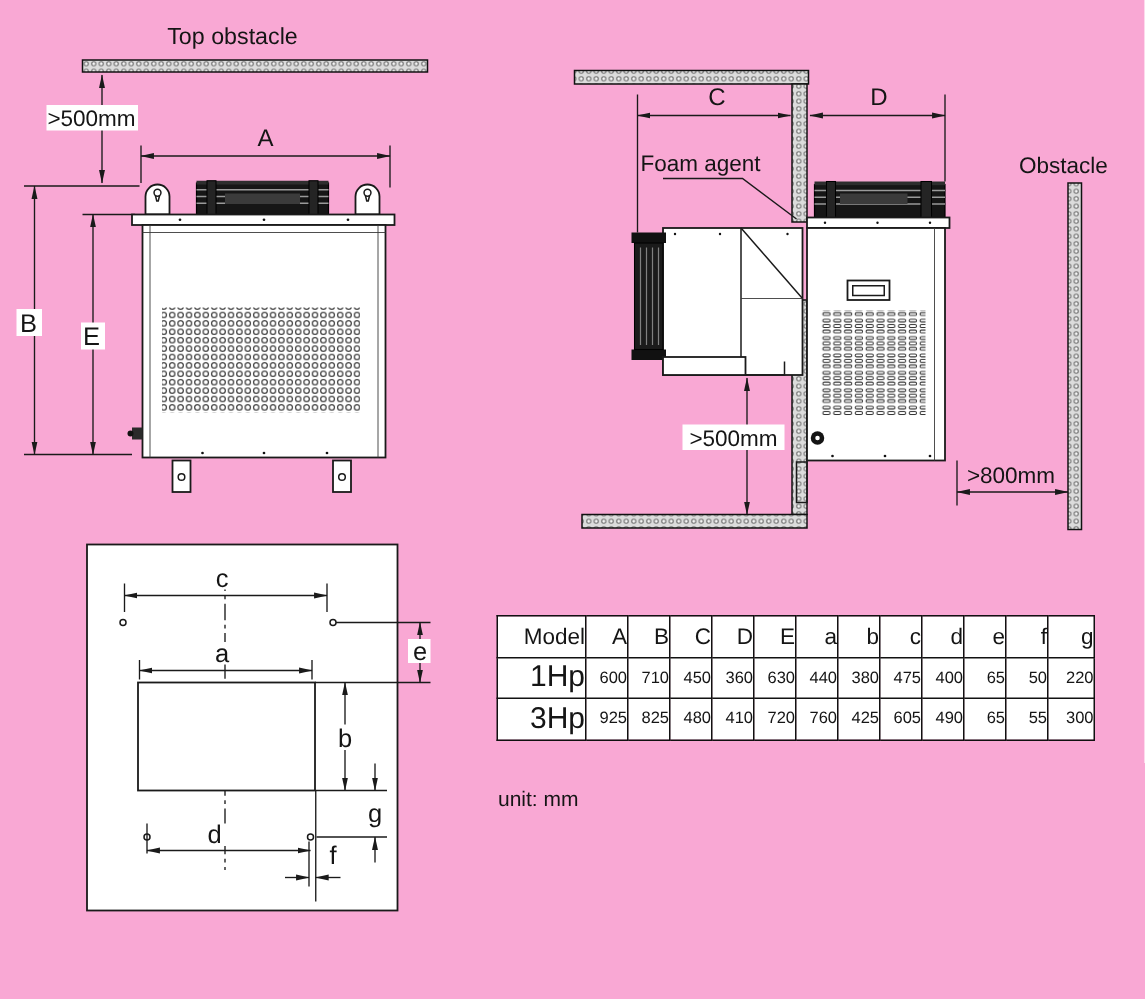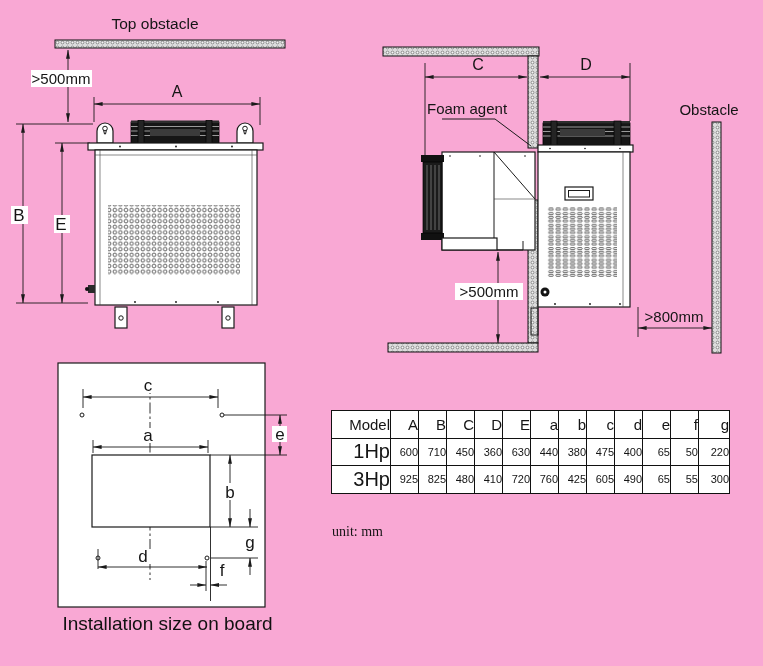--- a/index.html
+++ b/index.html
@@ -24,21 +24,21 @@
            font-size:19px;color:#111;}
   .tablewrap{position:absolute;left:331px;top:410px;}
   table.dims{border-collapse:collapse;table-layout:fixed;}
   table.dims th,table.dims td{border:1.6px solid #111;text-align:right;padding:0;
         height:26.5px;background:#fff;font-weight:normal;}
   table.dims th.hdr{font-size:15px;width:27px;}
   table.dims th.hdr.col-model{width:58px;}
   table.dims th.hdr.col-g{width:30px;}
   table.dims th.model{font-size:20px;}
   table.dims td{font-size:11px;}
-  .unitnote{position:absolute;left:332px;top:524px;font-size:14px;font-family:Liberation Serif, serif;}
+  .unitnote{position:absolute;left:332px;top:524px;font-size:14px;}
 </style>
 </head>
 <body>
 
 <div class="canvas">
 
   <svg style="left:0;top:0" width="320" height="356" viewBox="0 0 320 356">
     <defs>
       <marker id="fva" viewBox="0 0 10 6" refX="9.6" refY="3" markerWidth="10" markerHeight="6" orient="auto-start-reverse">
         <path d="M0,0.8 L10,3 L0,5.2 Z" fill="#1a1a1a"></path>
@@ -309,21 +309,20 @@
     <g>
       <line class="dim" x1="170.5" y1="169" x2="170.5" y2="243"></line>
       <line class="dim" x1="166" y1="203" x2="166" y2="233"></line>
       <line class="dim" x1="150" y1="227" x2="166" y2="227" marker-end="url(#bva)"></line>
       <line class="dim" x1="187" y1="227" x2="170.5" y2="227" marker-end="url(#bva)"></line>
       <rect class="whitebg" x="176" y="206" width="13" height="14"></rect>
       <text class="lblBig" x="182" y="218" text-anchor="middle">f</text>
     </g>
   </svg>
 
-  <div class="caption">Installation size on board</div>
 
   <div class="tablewrap">
     <table class="dims">
       <thead>
         <tr>
             <th class="hdr col-model">Model</th>
             <th class="hdr">A</th>
             <th class="hdr">B</th>
             <th class="hdr">C</th>
             <th class="hdr">D</th>

